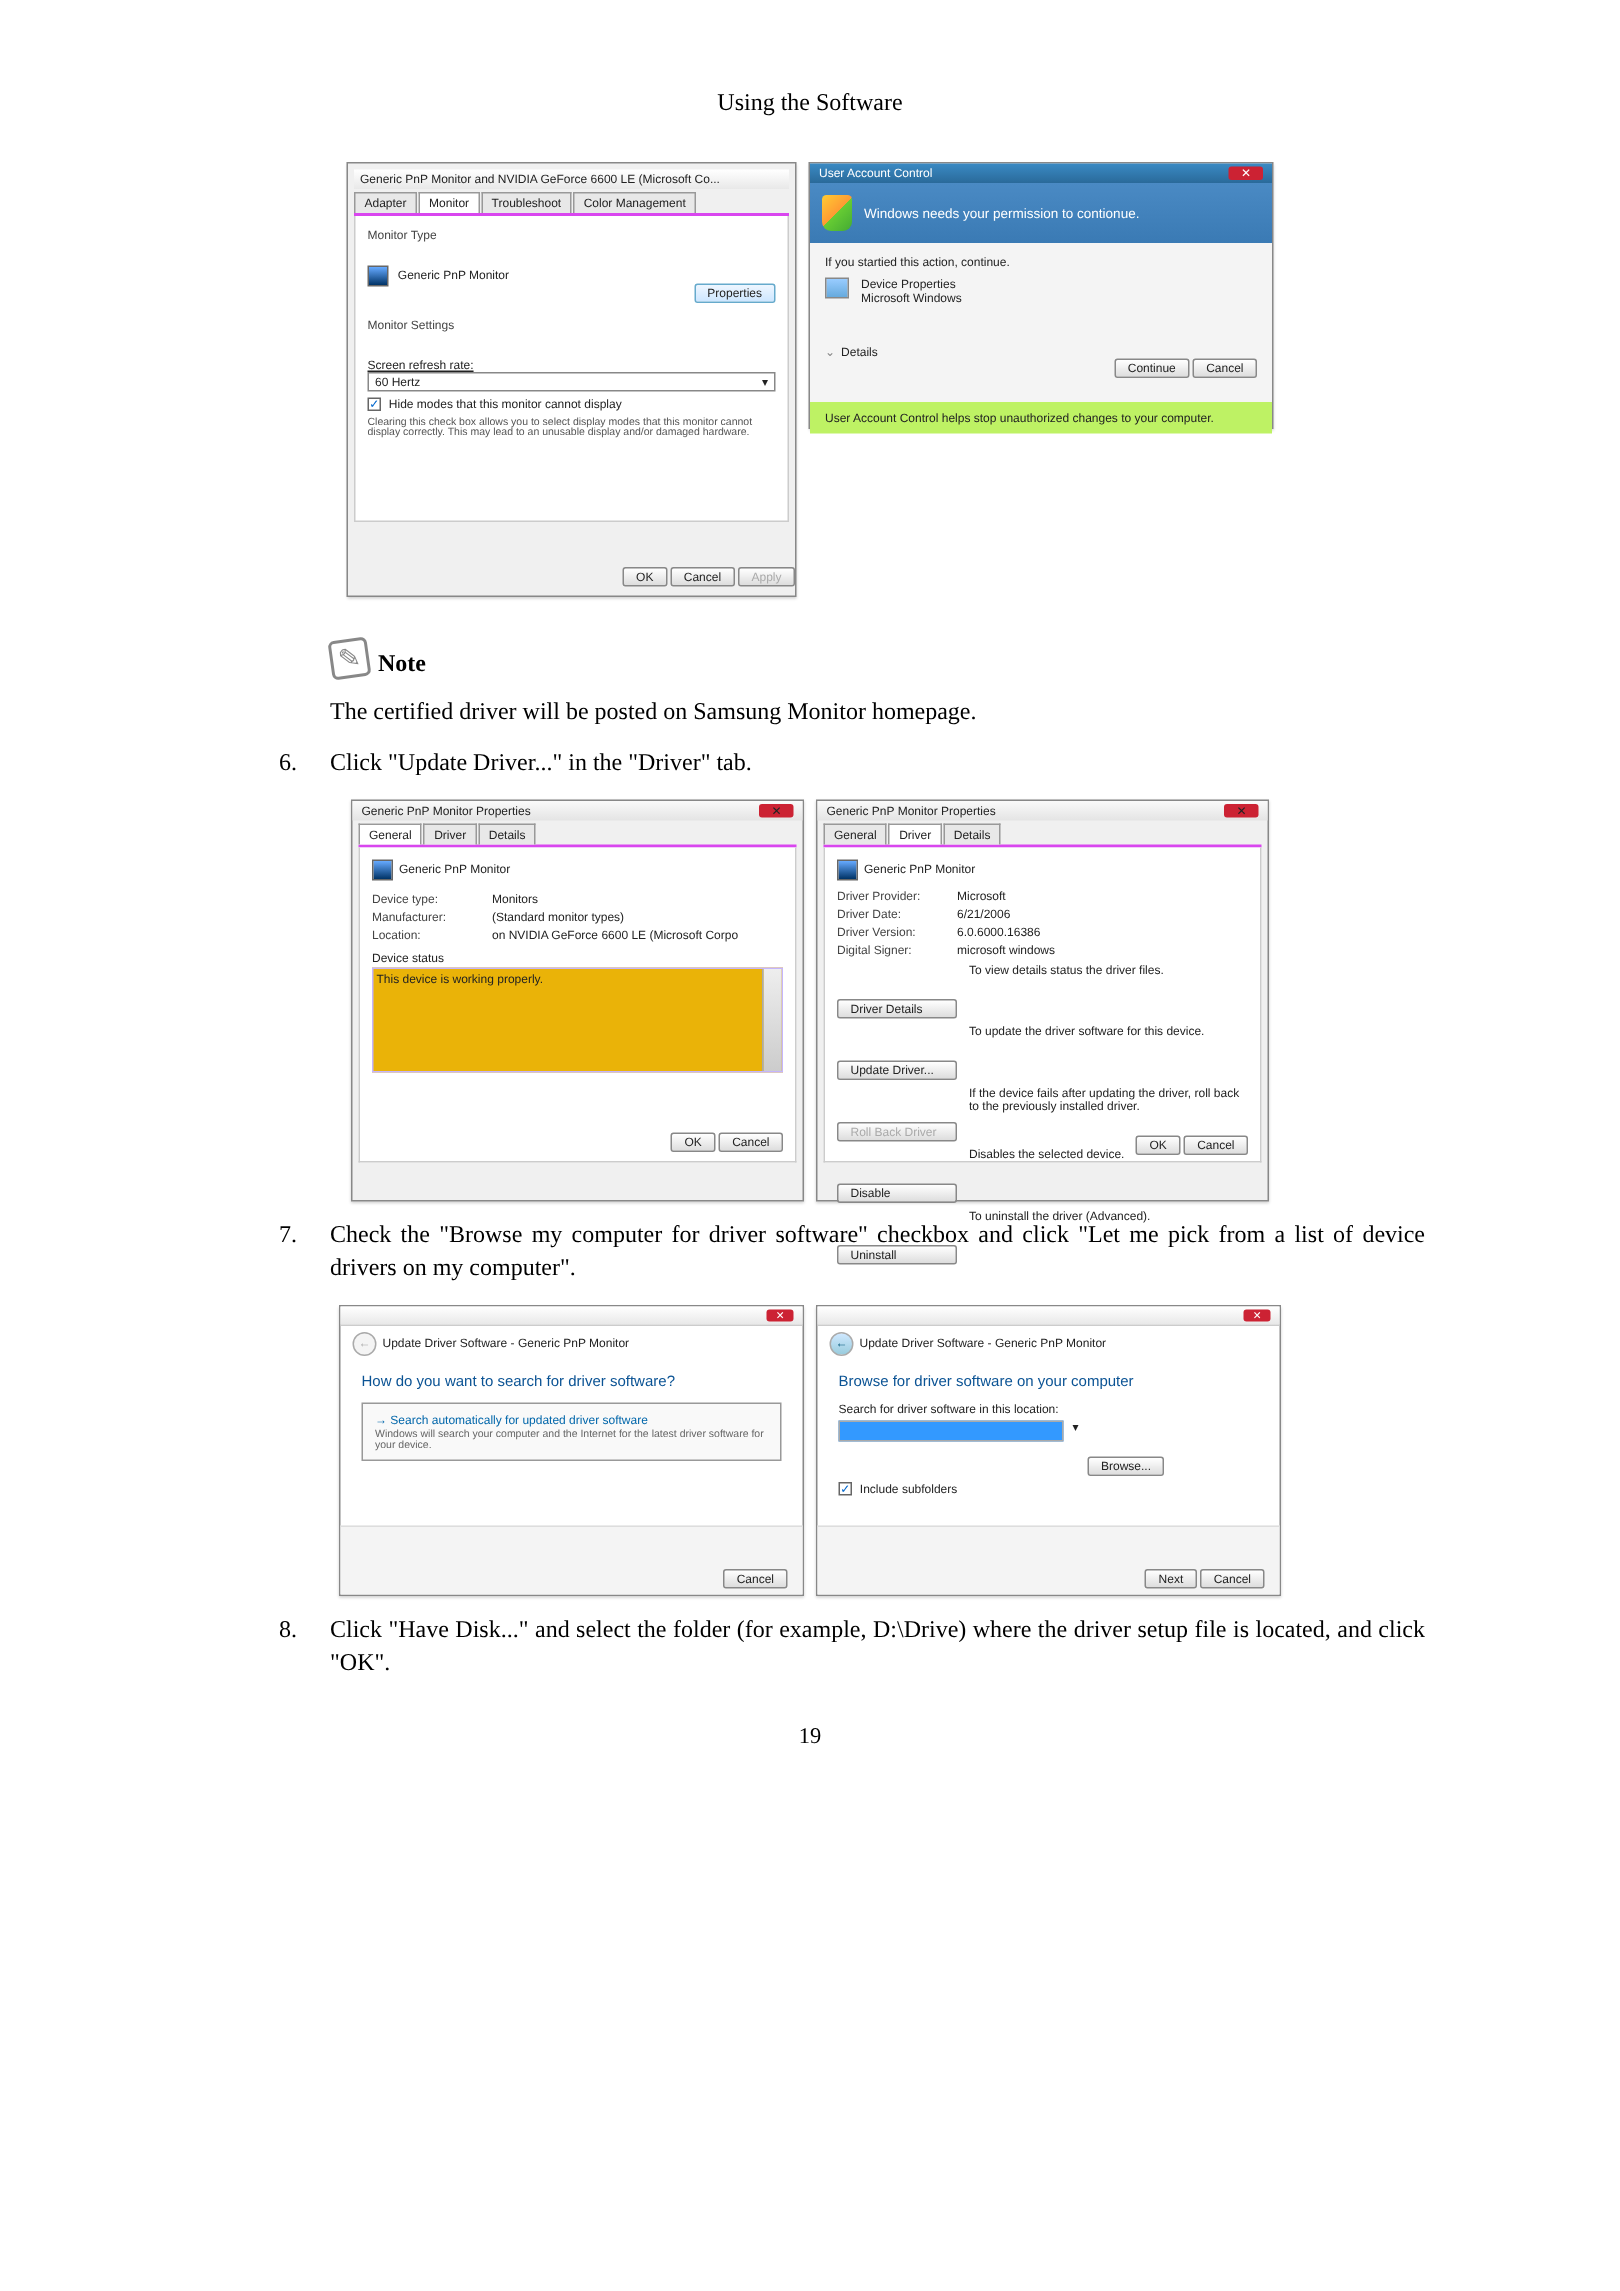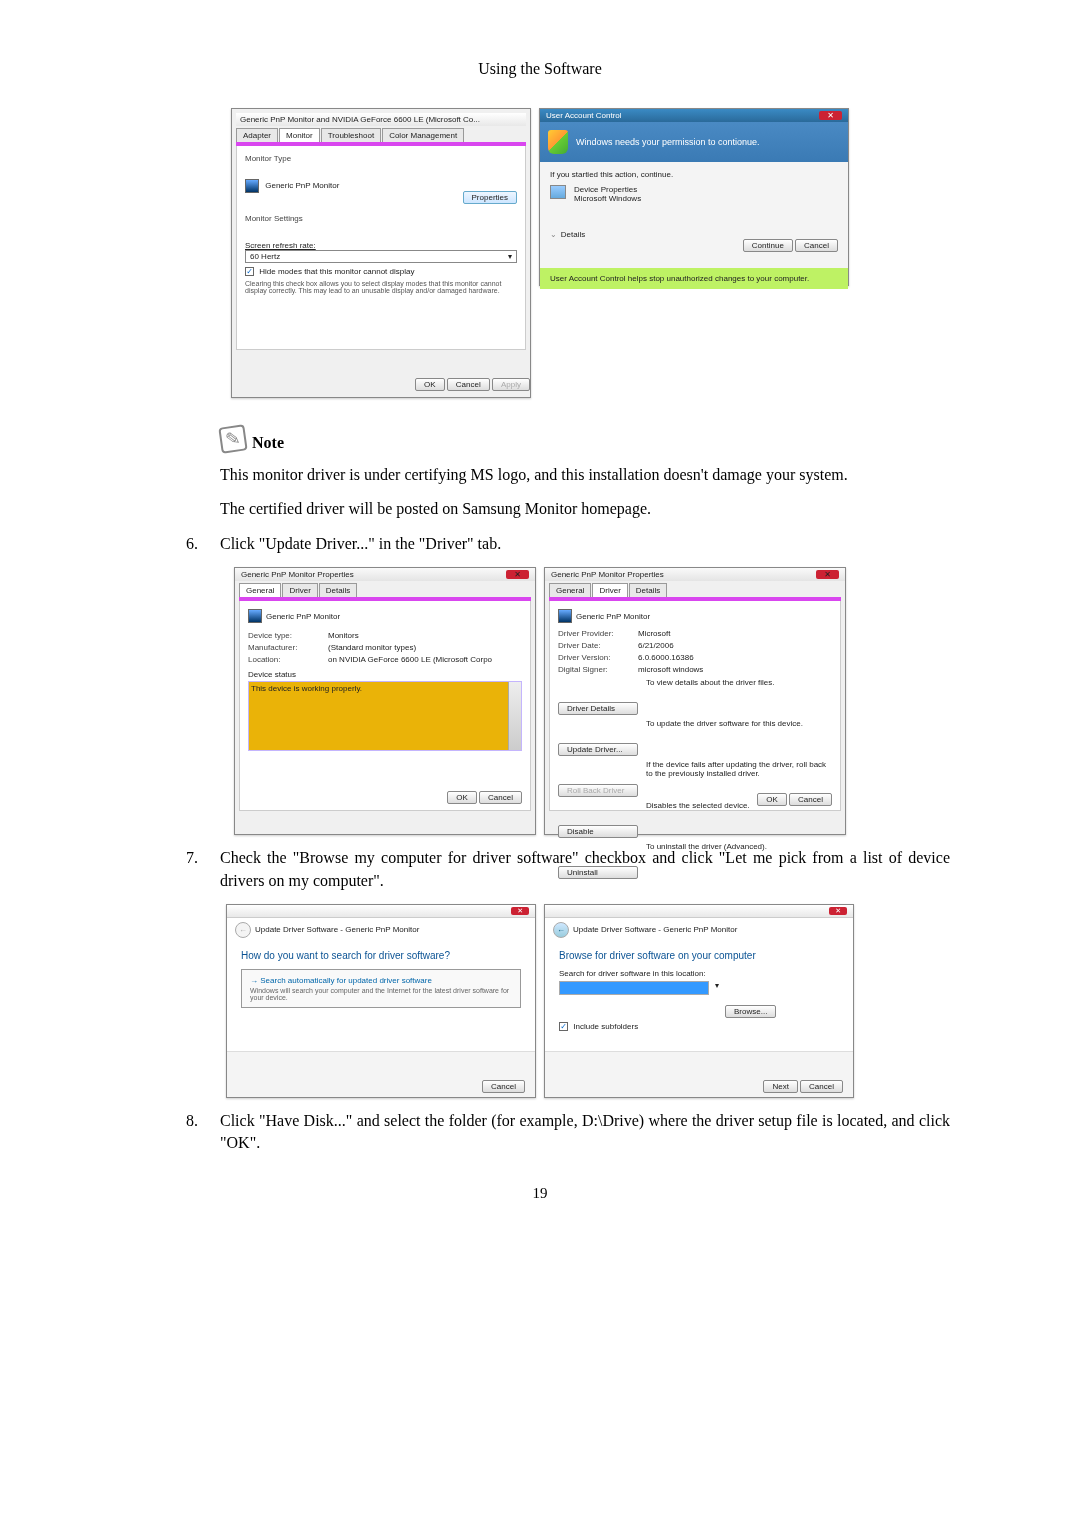--- a/index.html
+++ b/index.html
@@ -45,21 +45,21 @@
       background: #f0f0f0;
       padding: 4px;
     }
     .dlg-title {
       font-size: 8px;
       padding: 2px 4px;
       background: linear-gradient(#fff,#e8e8e8);
     }
     .tabs {
       display: flex;
-      border-bottom: 4px solid #d946ef;
+      border-bottom: 2px solid #d946ef;
       font-size: 8px;
       margin-top: 2px;
     }
     .tab {
       padding: 2px 6px;
       border: 1px solid #999;
       border-bottom: none;
       background: #e8e8e8;
       margin-right: 1px;
     }
@@ -441,21 +441,20 @@
         </div>
       </div>
       <div class="uac-footer">User Account Control helps stop unauthorized changes to your computer.</div>
     </div>
   </div>
 
   <div class="note-block">
     <div class="note-icon">✎</div>
     <span class="note-label">Note</span>
   </div>
-  <div class="body-text" style="text-align:justify;">This monitor driver is under certifying MS logo, and this installation doesn't damage your system.</div>
   <div class="body-text">The certified driver will be posted on Samsung Monitor homepage.</div>
 
   <div class="step">
     <div class="step-num">6.</div>
     <div class="step-text">Click "Update Driver..." in the "Driver" tab.</div>
   </div>
 
   <div class="screenshot-row">
     <div class="screenshot props-dialog">
       <div class="uac-titlebar" style="background:linear-gradient(#fafafa,#e4e4e4);color:#222;">
@@ -519,21 +518,21 @@
         <div class="props-row">
             <div class="props-label">Driver Version:</div>
             <div>6.0.6000.16386</div>
           </div>
         <div class="props-row">
             <div class="props-label">Digital Signer:</div>
             <div>microsoft windows</div>
           </div>
         <div class="props-btn-row">
             <span class="btn props-action-btn">Driver Details</span>
-            <span class="props-desc">To view details about the driver files.</span>
+            <span class="props-desc">To view details status the driver files.</span>
           </div>
         <div class="props-btn-row">
             <span class="btn props-action-btn">Update Driver...</span>
             <span class="props-desc">To update the driver software for this device.</span>
           </div>
         <div class="props-btn-row">
             <span class="btn props-action-btn" style="color:#aaa;">Roll Back Driver</span>
             <span class="props-desc">If the device fails after updating the driver, roll back to the previously installed driver.</span>
           </div>
         <div class="props-btn-row">

